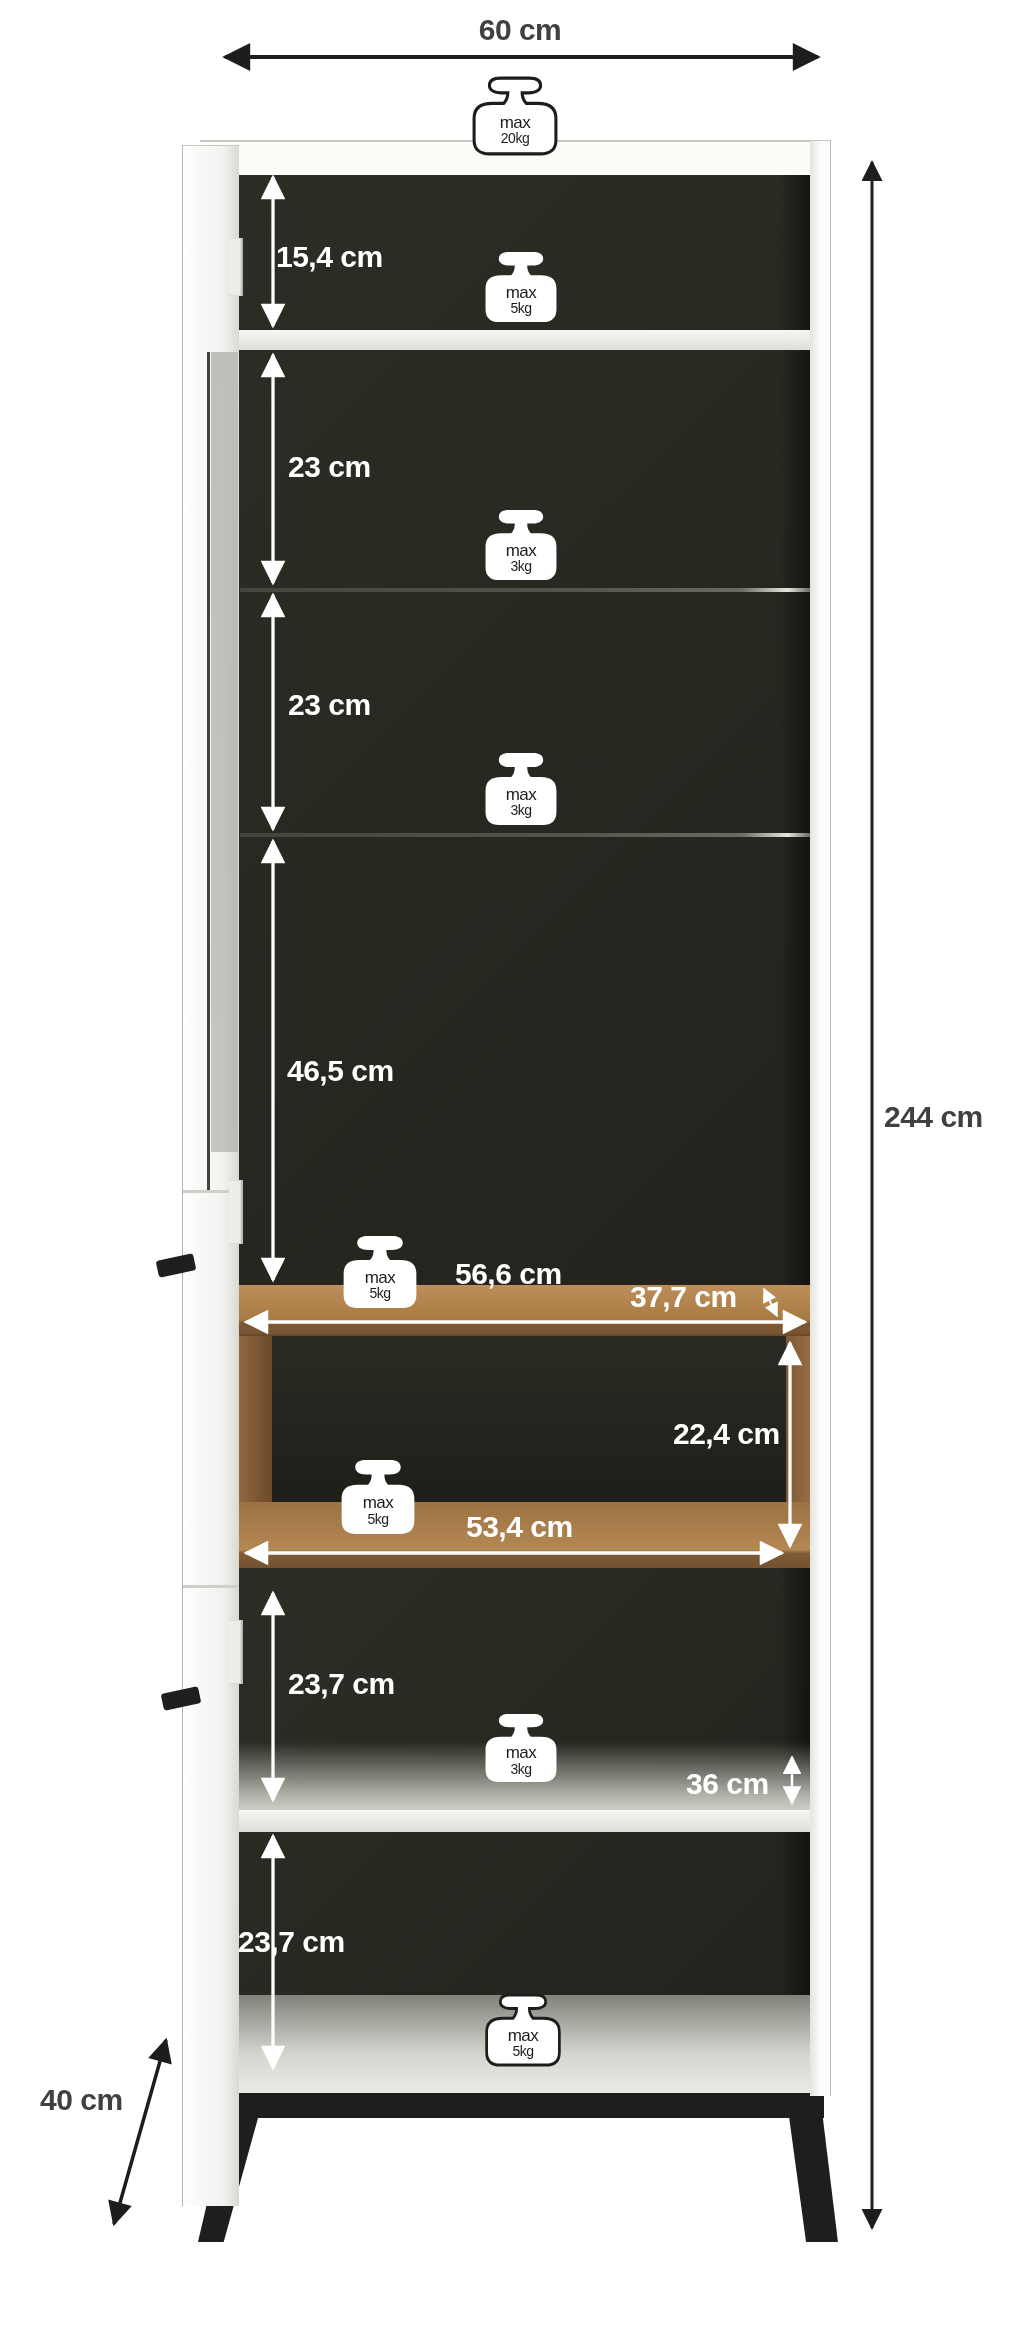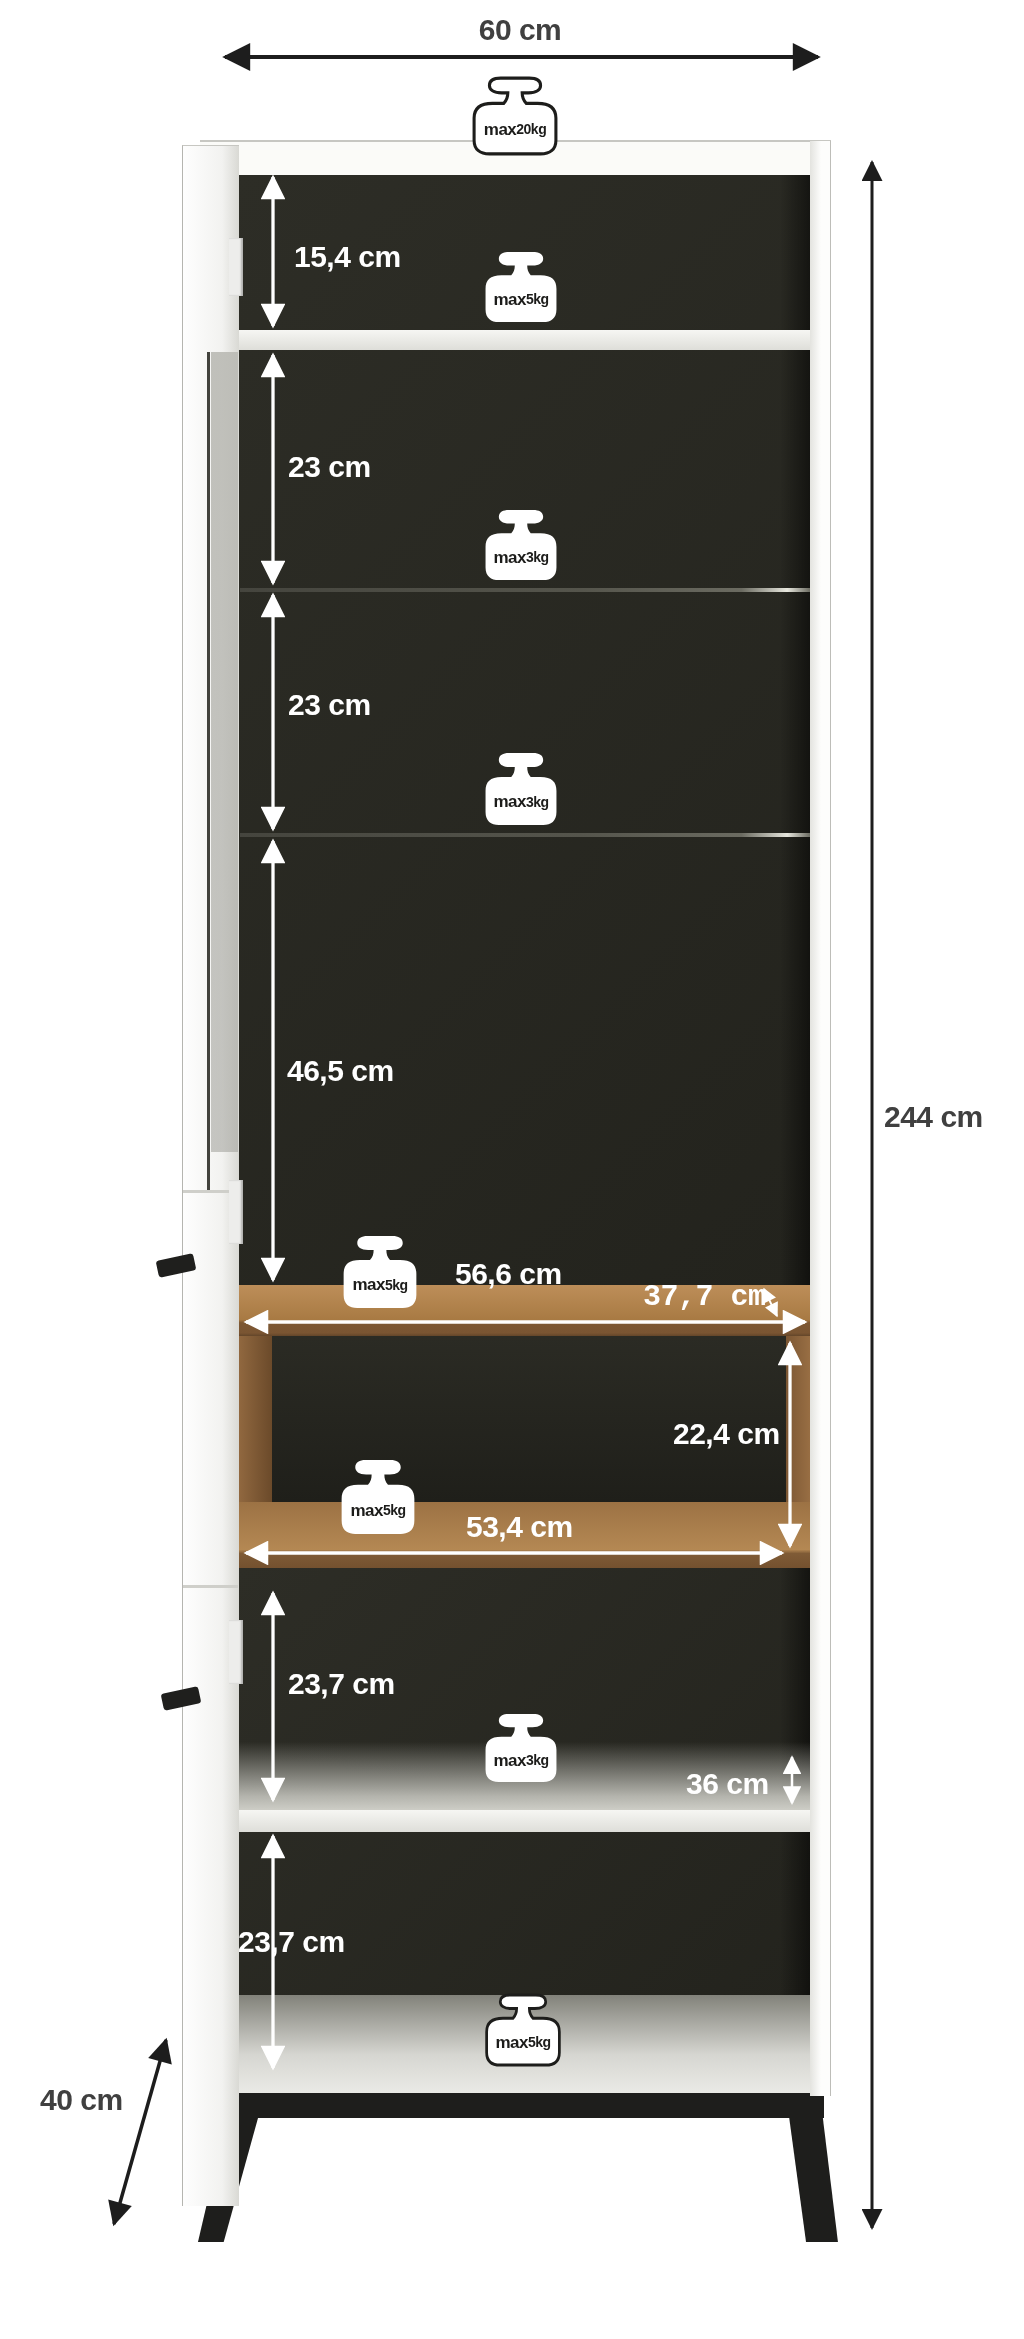--- a/index.html
+++ b/index.html
@@ -43,22 +43,22 @@
   .handle{width:38px;height:17px;background:#1f1f1d;border-radius:3px;transform:rotate(-12deg);}
   
   .dim{position:absolute;font-size:30px;font-weight:600;letter-spacing:-0.5px;white-space:nowrap;}
   .dim.white{color:#ffffff;}
   .dim.dark{color:#404040;}
   
   .badge{position:absolute;}
   .badge svg{position:absolute;left:0;top:0;width:100%;height:100%;}
   .badge .bpath-white{fill:#ffffff;}
   .badge .bpath-outline{fill:#ffffff;stroke:#1d1d1b;stroke-width:3px;}
-  .badge-text{position:absolute;left:0;right:0;top:36%;bottom:2%;display:flex;flex-direction:row;
-    align-items:center;justify-content:center;color:#1c1c1a;font-weight:700;line-height:1.02;letter-spacing:-0.5px;}
+  .badge-text{position:absolute;left:0;right:0;top:36%;bottom:2%;display:flex;flex-direction:column;
+    align-items:center;justify-content:center;color:#1c1c1a;font-weight:400;line-height:1.02;letter-spacing:-0.5px;}
   .badge-text .l1{font-size:17px;}
   .badge-text .l2{font-size:14px;}
   svg.overlay{position:absolute;left:0;top:0;pointer-events:none;}
 </style>
 </head>
 <body>
 
 <div id="stage">
 
   <div class="abs interior upper"></div>
@@ -191,25 +191,25 @@
       </svg>
     <div class="badge-text">
         <span class="l1">max</span>
         <span class="l2">5kg</span>
       </div>
   </div>
 
   <div class="dim dark" style="left:440px;top:13px;width:160px;text-align:center;">60 cm</div>
   <div class="dim dark" style="left:884px;top:1100px;">244 cm</div>
   <div class="dim dark" style="left:40px;top:2083px;text-align:center;">40 cm</div>
-  <div class="dim white" style="left:294px;top:240px;">15,4 cm</div>
+  <div class="dim white" style="left:276px;top:240px;">15,4 cm</div>
   <div class="dim white" style="left:288px;top:450px;">23 cm</div>
   <div class="dim white" style="left:288px;top:688px;">23 cm</div>
   <div class="dim white" style="left:287px;top:1054px;">46,5 cm</div>
   <div class="dim white" style="left:455px;top:1257px;text-align:right;">56,6 cm</div>
-  <div class="dim white" style="left:643px;top:1280px;font-family:Liberation Mono, monospace;">37,7 cm</div>
+  <div class="dim white" style="left:630px;top:1280px;">37,7 cm</div>
   <div class="dim white" style="left:673px;top:1417px;">22,4 cm</div>
   <div class="dim white" style="left:466px;top:1510px;">53,4 cm</div>
   <div class="dim white" style="left:288px;top:1667px;">23,7 cm</div>
   <div class="dim white" style="left:686px;top:1767px;">36 cm</div>
   <div class="dim white" style="left:238px;top:1925px;">23,7 cm</div>
 
 </div>
 
 </body></html>

